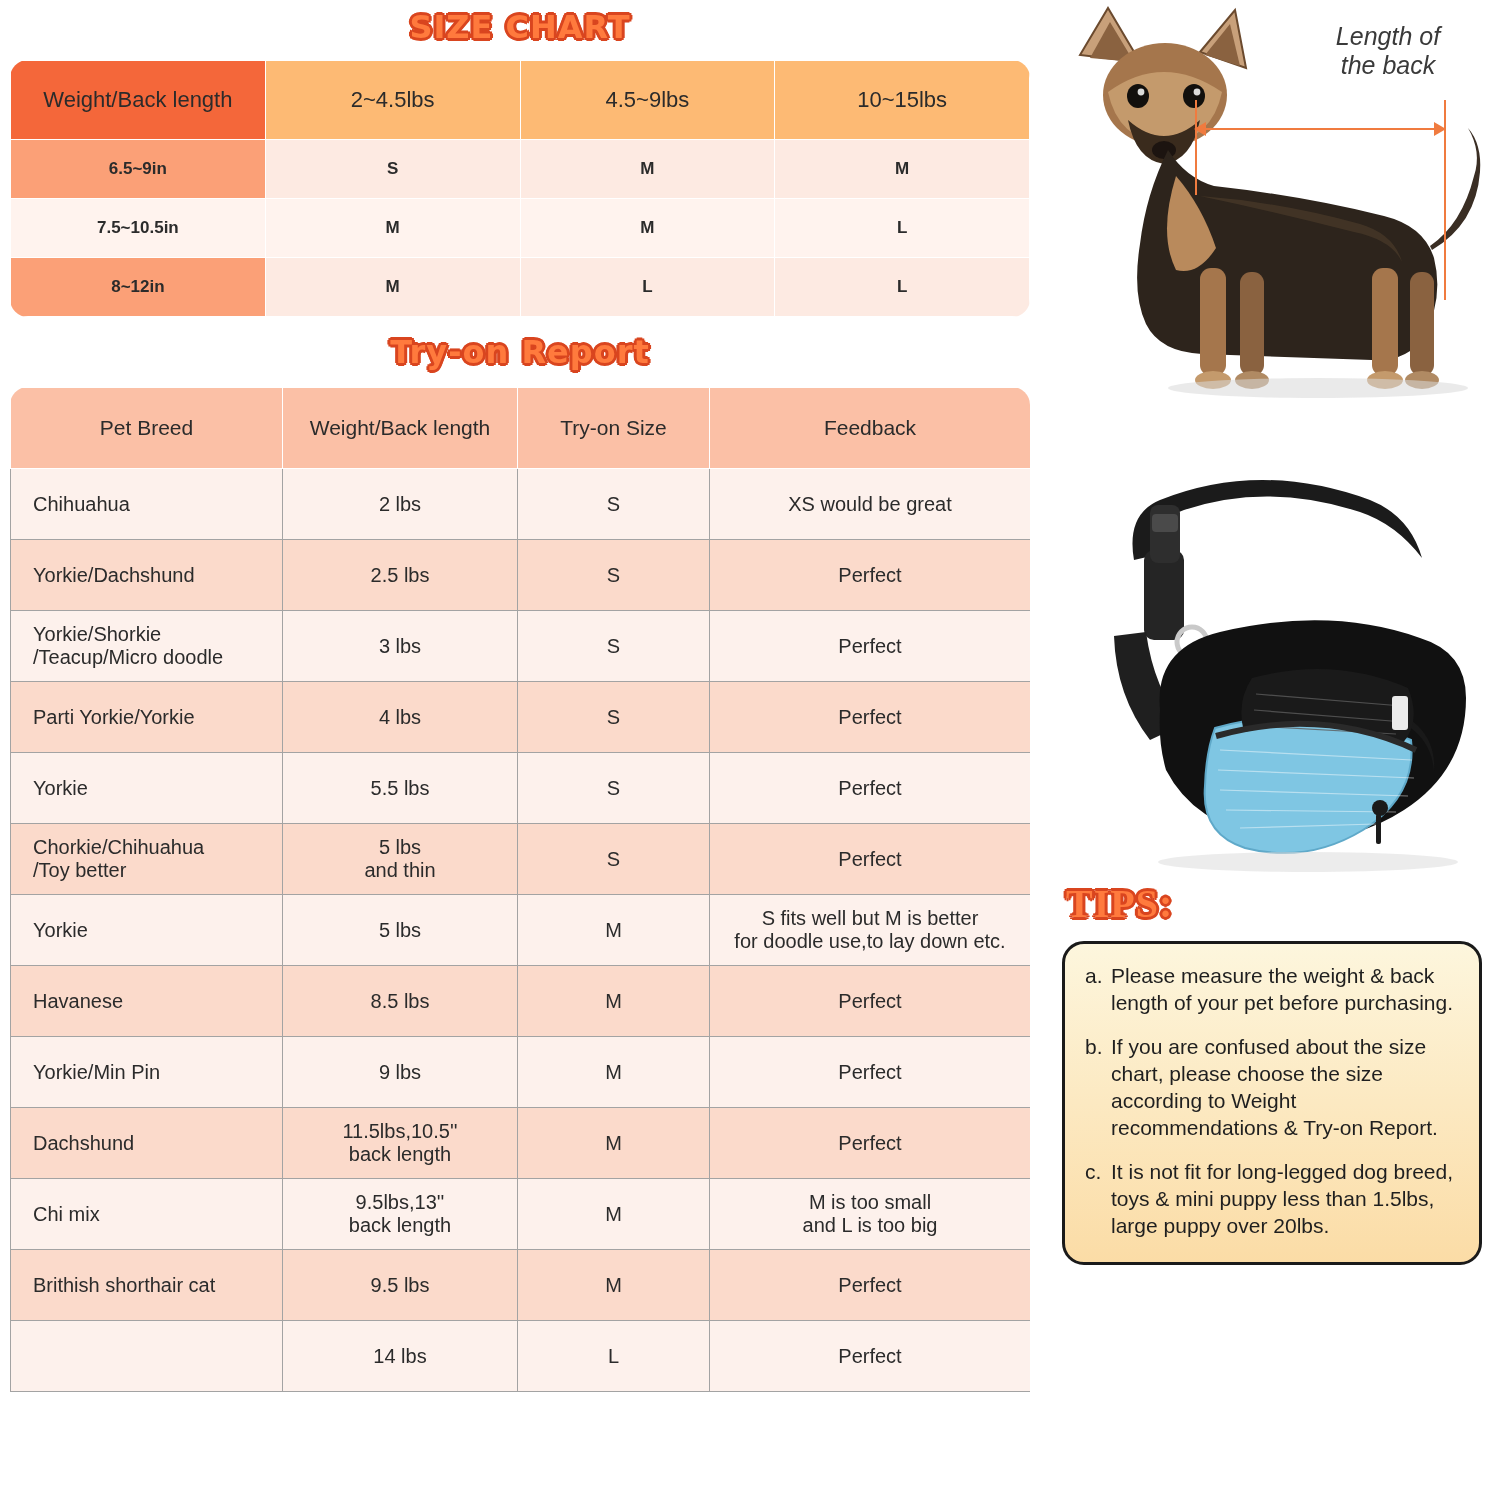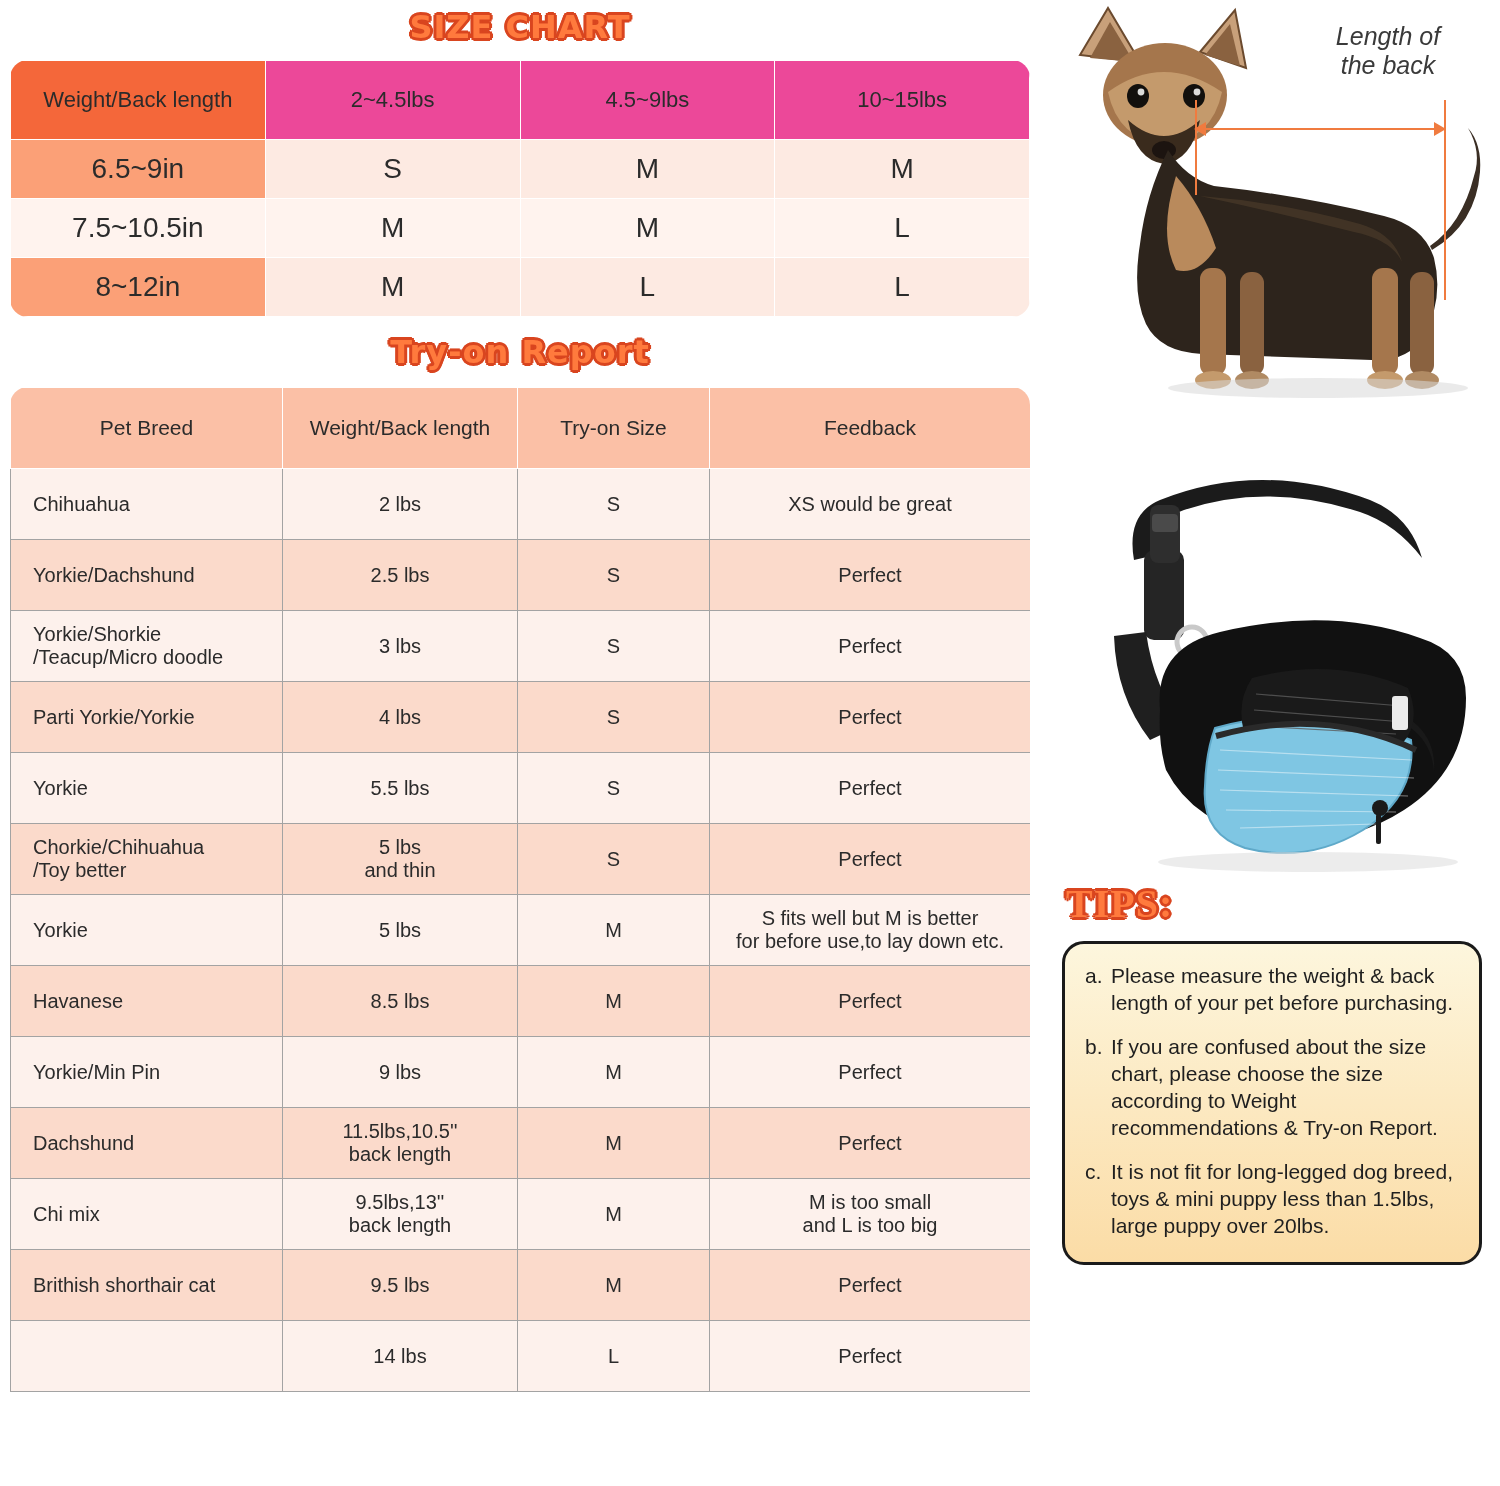--- a/index.html
+++ b/index.html
@@ -52,27 +52,27 @@
     border-radius: 18px;
     overflow: hidden;
   }
   table {
     border-collapse: collapse;
     width: 100%;
     table-layout: fixed;
   }
   .sc-table td, .sc-table th {
     text-align: center;
-    font-size: 28px;
-    font-weight: normal;
+    font-size: 17px;
+    font-weight: bold;
     height: 56px;
     border: 1px solid #ffffff;
   }
   .sc-table thead th {
-    background: #ec4899;
+    background: #fdba74;
     color: #2b2b2b;
     font-size: 22px;
     height: 76px;
     font-weight: normal;
   }
   .sc-table thead th:first-child { background: #f4673a; }
   .sc-table tbody td:first-child {
     background: #fba077;
     color: #2b2b2b;
   }
@@ -304,21 +304,21 @@
             </td>
             <td class="c-size">S</td>
             <td class="c-feedback">Perfect</td>
           </tr>
           <tr>
             <td class="c-breed">Yorkie</td>
             <td class="c-weight">5 lbs</td>
             <td class="c-size">M</td>
             <td class="c-feedback">
               <span class="sub">S fits well but M is better</span>
-              <span class="sub">for before use,to lay down etc.</span>
+              <span class="sub">for doodle use,to lay down etc.</span>
             </td>
           </tr>
           <tr>
             <td class="c-breed">Havanese</td>
             <td class="c-weight">8.5 lbs</td>
             <td class="c-size">M</td>
             <td class="c-feedback">Perfect</td>
           </tr>
           <tr>
             <td class="c-breed">Yorkie/Min Pin</td>

